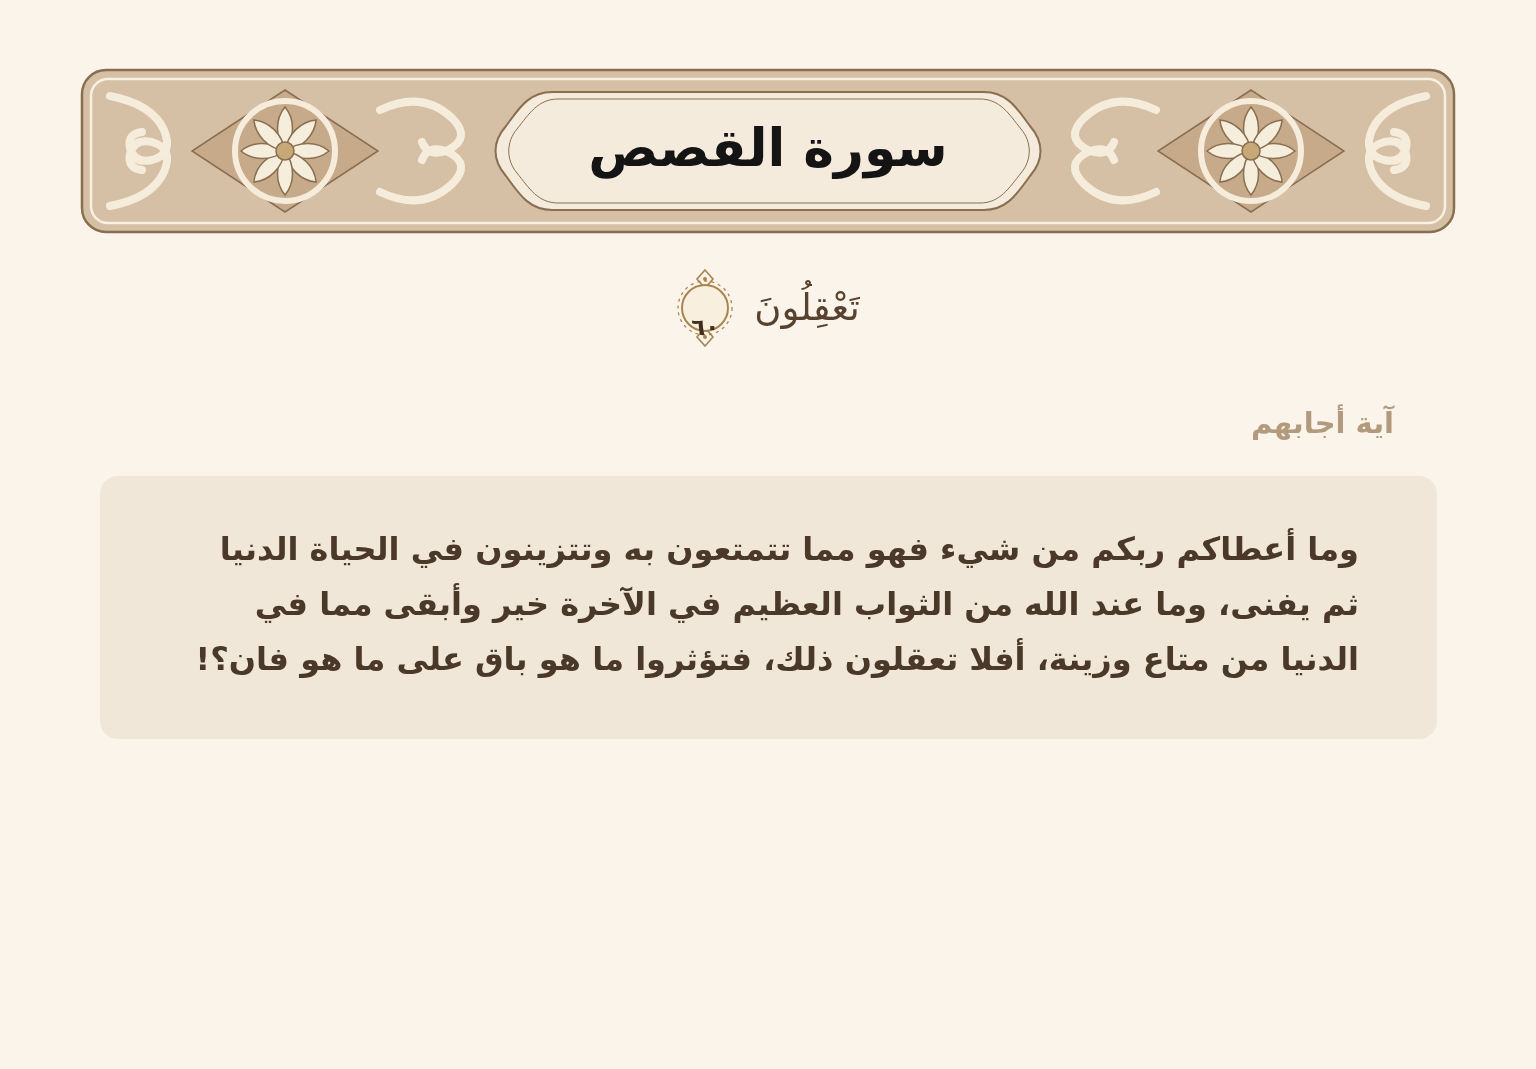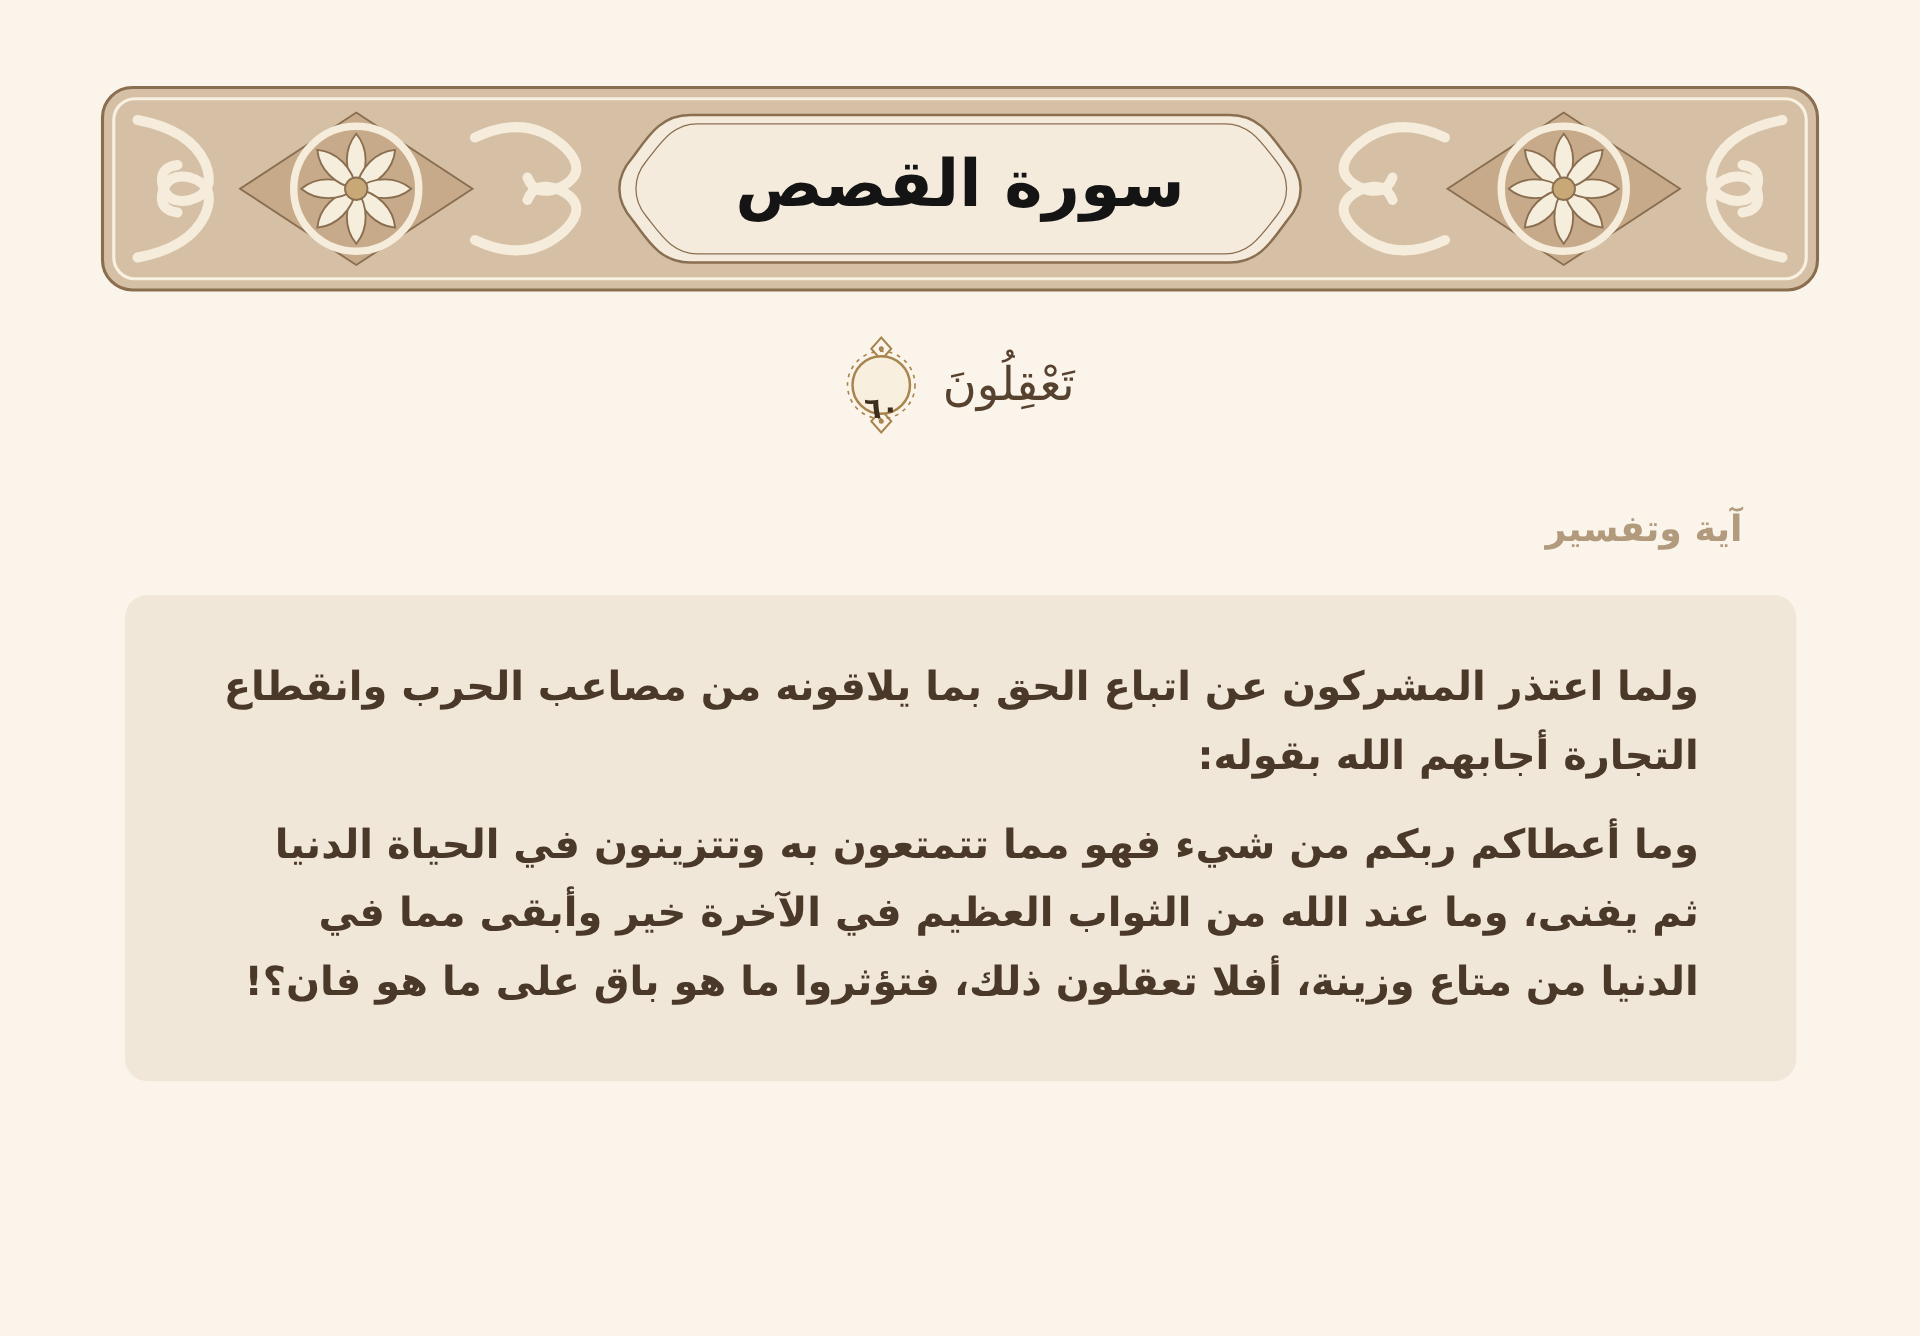--- a/index.html
+++ b/index.html
@@ -166,20 +166,19 @@
           <path d="M29,60 L37,69 L29,78 L21,69 Z" fill="none" stroke="#a8854f" stroke-width="1.6"></path>
           <circle cx="29" cy="69" r="2" fill="#a8854f"></circle>
           <circle cx="29" cy="40" r="23" fill="#f8efdf" stroke="#a8854f" stroke-width="2"></circle>
           <circle cx="29" cy="40" r="27" fill="none" stroke="#a8854f" stroke-width="1.3" stroke-dasharray="3 4"></circle>
         </svg>
         <span class="ayah-num">٦٠</span>
       </span>
     </div>
   </div>
 
-  <div class="section-label">آية وتفسير</div>
+  <div class="section-label">آية أجابهم</div>
 
   <div class="tafsir-box">
-    <p>ولما اعتذر المشركون عن اتباع الحق بما يلاقونه من مصاعب الحرب وانقطاع التجارة أجابهم الله بقوله:</p>
     <p>وما أعطاكم ربكم من شيء فهو مما تتمتعون به وتتزينون في الحياة الدنيا ثم يفنى، وما عند الله من الثواب العظيم في الآخرة خير وأبقى مما في الدنيا من متاع وزينة، أفلا تعقلون ذلك، فتؤثروا ما هو باق على ما هو فان؟!</p>
   </div>
 
 </div>
 
 </body></html>

